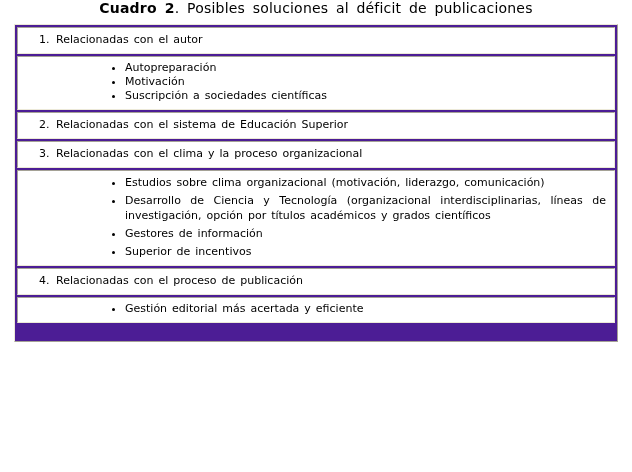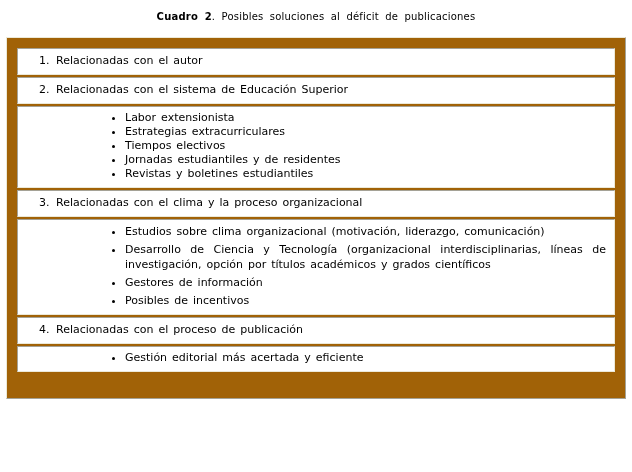--- a/index.html
+++ b/index.html
@@ -8,34 +8,33 @@
     background: #ffffff;
     width: 632px;
     height: 472px;
     font-family: "DejaVu Sans", "Liberation Sans", sans-serif;
     font-size: 11px;
     color: #000000;
     -webkit-font-smoothing: none;
   }
   .caption {
     text-align: center;
-    padding-top: 11px;
-    margin-bottom: 15px;
+    margin-bottom: 8px;
     word-spacing: 3px;
     letter-spacing: 0.2px;
-    font-size: 10px;
+    font-size: 14px;
   }
   .caption b { font-weight: bold; }
   .cuadro {
     width: 598px;
     margin: 0 auto;
     border: 1px solid;
     border-color: #ece9d8 #a5a296 #a5a296 #ece9d8;
-    padding: 10px;
-    background: #a16207;
+    padding: 2px;
+    background: #4c1d95;
   }
   .row {
     border: 1px solid;
     border-color: #a5a296 #ece9d8 #ece9d8 #a5a296;
     margin-bottom: 2px;
     background: #ffffff;
   }
   .row:last-child { margin-bottom: 16px; }
   .row.header {
     padding: 5px 8px 6px 21px;
@@ -71,43 +70,41 @@
 
 <div class="caption">
   <b>Cuadro 2</b><span>. Posibles soluciones al déficit de publicaciones</span>
 </div>
 
 <div class="cuadro">
 
   <div class="row header">
     <span class="num">1.</span><span>Relacionadas con el autor</span>
   </div>
+  <div class="row bullets">
+    <ul>
+      <li>Autopreparación</li>
+      <li>Motivación</li>
+      <li>Suscripción a sociedades científicas</li>
+    </ul>
+  </div>
 
   <div class="row header">
     <span class="num">2.</span><span>Relacionadas con el sistema de Educación Superior</span>
-  </div>
-  <div class="row bullets">
-    <ul>
-      <li>Labor extensionista</li>
-      <li>Estrategias extracurriculares</li>
-      <li>Tiempos electivos</li>
-      <li>Jornadas estudiantiles y de residentes</li>
-      <li>Revistas y boletines estudiantiles</li>
-    </ul>
   </div>
 
   <div class="row header">
     <span class="num">3.</span><span>Relacionadas con el clima y la proceso organizacional</span>
   </div>
   <div class="row bullets justify">
     <ul>
       <li>Estudios sobre clima organizacional (motivación, liderazgo, comunicación)</li>
       <li>Desarrollo de Ciencia y Tecnología (organizacional interdisciplinarias, líneas de investigación, opción por títulos académicos y grados científicos</li>
       <li>Gestores de información</li>
-      <li>Posibles de incentivos</li>
+      <li>Superior de incentivos</li>
     </ul>
   </div>
 
   <div class="row header">
     <span class="num">4.</span><span>Relacionadas con el proceso de publicación</span>
   </div>
   <div class="row bullets">
     <ul>
       <li>Gestión editorial más acertada y eficiente</li>
     </ul>

